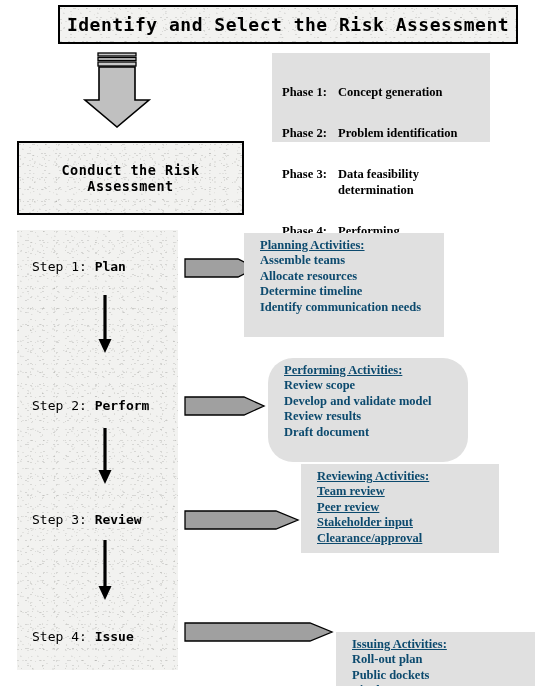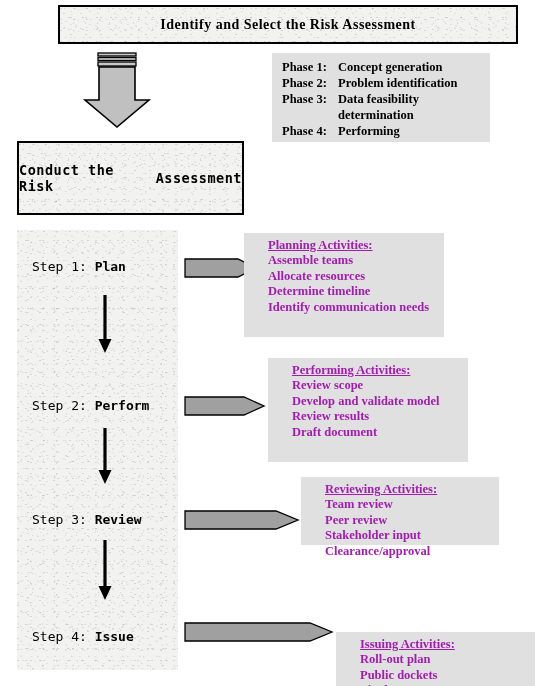--- a/index.html
+++ b/index.html
@@ -54,26 +54,26 @@
     font-weight: bold;
     color: #000000;
     letter-spacing: 0.5px;
   }
 
   
   .activity-box {
     position: absolute;
     background: #e0e0e0;
     box-sizing: border-box;
-    padding: 5px 8px 6px 24px;
+    padding: 5px 8px 6px 16px;
     font-family: "Liberation Serif", serif;
     font-weight: bold;
     font-size: 12.5px;
     line-height: 15.4px;
-    color: #a21caf;
+    color: #0c4a6e;
   }
   .activity-box .head {
     text-decoration: underline;
     white-space: nowrap;
   }
   .activity-box .item { white-space: nowrap; }
 
   
   .point-arrow {
     position: absolute;
@@ -85,21 +85,21 @@
     position: absolute;
     background: #e0e0e0;
     box-sizing: border-box;
     padding: 6px 10px 8px 10px;
     font-family: "Liberation Serif", serif;
     font-weight: bold;
     font-size: 12.5px;
     line-height: 16px;
     color: #000000;
   }
-  .phase-row { display: flex; white-space: nowrap; }
+  .phase-row { display: flex; white-space: nowrap; margin-top: 25px; }
   .phase-row .lbl { width: 56px; flex: 0 0 56px; }
   .phase-cont { padding-left: 56px; white-space: nowrap; }
 
   
   .step-label {
     position: absolute;
     font-family: "DejaVu Sans Mono", "Liberation Mono", monospace;
     font-size: 13px;
     color: #000000;
     white-space: nowrap;
@@ -109,21 +109,21 @@
 
   
   .v-arrow { position: absolute; }
 </style>
 </head>
 <body>
 
 <div id="canvas">
 
   <div class="hardbox textured" id="title-box" style="left:58px; top:5px; width:460px; height:39px; display:flex; align-items:center; justify-content:center;">
-    <span class="mono-title" style="font-size:14px;font-family:Liberation Serif, serif;">Identify and Select the Risk Assessment</span>
+    <span class="mono-title" style="font-size:18px;">Identify and Select the Risk Assessment</span>
   </div>
 
   <div style="position:absolute; left:80px; top:52px; width:72px; height:78px;">
     <svg width="72" height="78" viewBox="0 0 72 78">
 
       <rect x="18" y="1" width="38" height="3" fill="#c8c8c8" stroke="#000" stroke-width="1.3"></rect>
       <rect x="18" y="5.5" width="38" height="3" fill="#c8c8c8" stroke="#000" stroke-width="1.3"></rect>
       <rect x="18" y="10" width="38" height="4" fill="#c8c8c8" stroke="#000" stroke-width="1.3"></rect>
 
       <polygon points="19,15 55,15 55,48 69,48 37,75 5,48 19,48" fill="#c0c0c0" stroke="#000000" stroke-width="1.6" stroke-linejoin="miter"></polygon>
@@ -147,21 +147,21 @@
       <span class="txt">Data feasibility</span>
     </div>
     <div class="phase-cont">determination</div>
 
     <div class="phase-row">
       <span class="lbl">Phase 4:</span>
       <span class="txt">Performing</span>
     </div>
   </div>
 
-  <div class="hardbox textured" id="conduct-box" style="left:17px; top:141px; width:227px; height:74px; display:flex; flex-direction:row; align-items:center; justify-content:center;">
+  <div class="hardbox textured" id="conduct-box" style="left:17px; top:141px; width:227px; height:74px; display:flex; flex-direction:column; align-items:center; justify-content:center;">
     <span class="mono-title" style="font-size:13.5px;">Conduct the Risk</span>
     <span class="mono-title" style="font-size:13.5px;">Assessment</span>
   </div>
 
   <div class="textured" id="steps-column" style="position:absolute; left:17px; top:230px; width:161px; height:440px;"></div>
 
   <div class="step-label" style="left:32px; top:259px;">
     <span class="num">Step 1: </span><span class="nm">Plan</span>
   </div>
 
@@ -223,29 +223,29 @@
   </div>
 
   <div class="activity-box" style="left:244px; top:233px; width:200px; height:104px;">
     <div class="head">Planning Activities:</div>
     <div class="item">Assemble teams</div>
     <div class="item">Allocate resources</div>
     <div class="item">Determine timeline</div>
     <div class="item">Identify communication needs</div>
   </div>
 
-  <div class="activity-box" style="left:268px; top:358px; width:200px; height:104px;">
+  <div class="activity-box" style="left:268px; top:358px; width:200px; height:104px;border-radius:25px;">
     <div class="head">Performing Activities:</div>
     <div class="item">Review scope</div>
     <div class="item">Develop and validate model</div>
     <div class="item">Review results</div>
     <div class="item">Draft document</div>
   </div>
 
-  <div class="activity-box" style="left:301px; top:477px; width:198px; height:68px;">
+  <div class="activity-box" style="left:301px; top:464px; width:198px; height:89px;text-decoration:underline;">
     <div class="head">Reviewing Activities:</div>
     <div class="item">Team review</div>
     <div class="item">Peer review</div>
     <div class="item">Stakeholder input</div>
     <div class="item">Clearance/approval</div>
   </div>
 
   <div class="activity-box" style="left:336px; top:588px; width:199px; height:89px;margin-top:44px;">
     <div class="head">Issuing Activities:</div>
     <div class="item">Roll-out plan</div>

